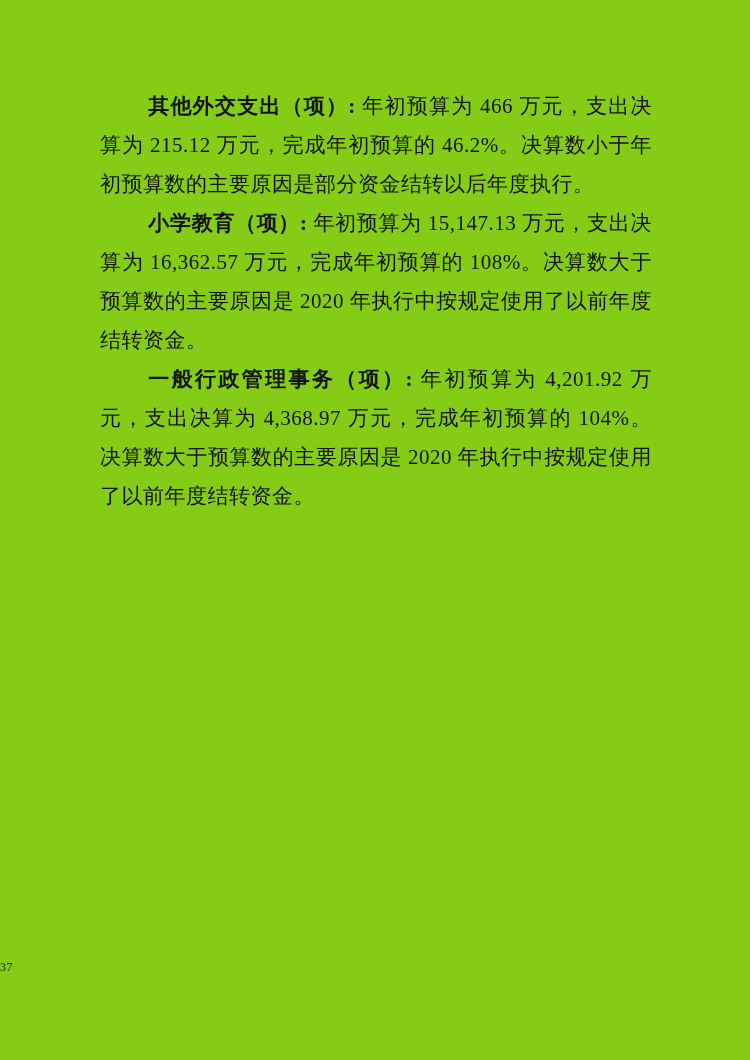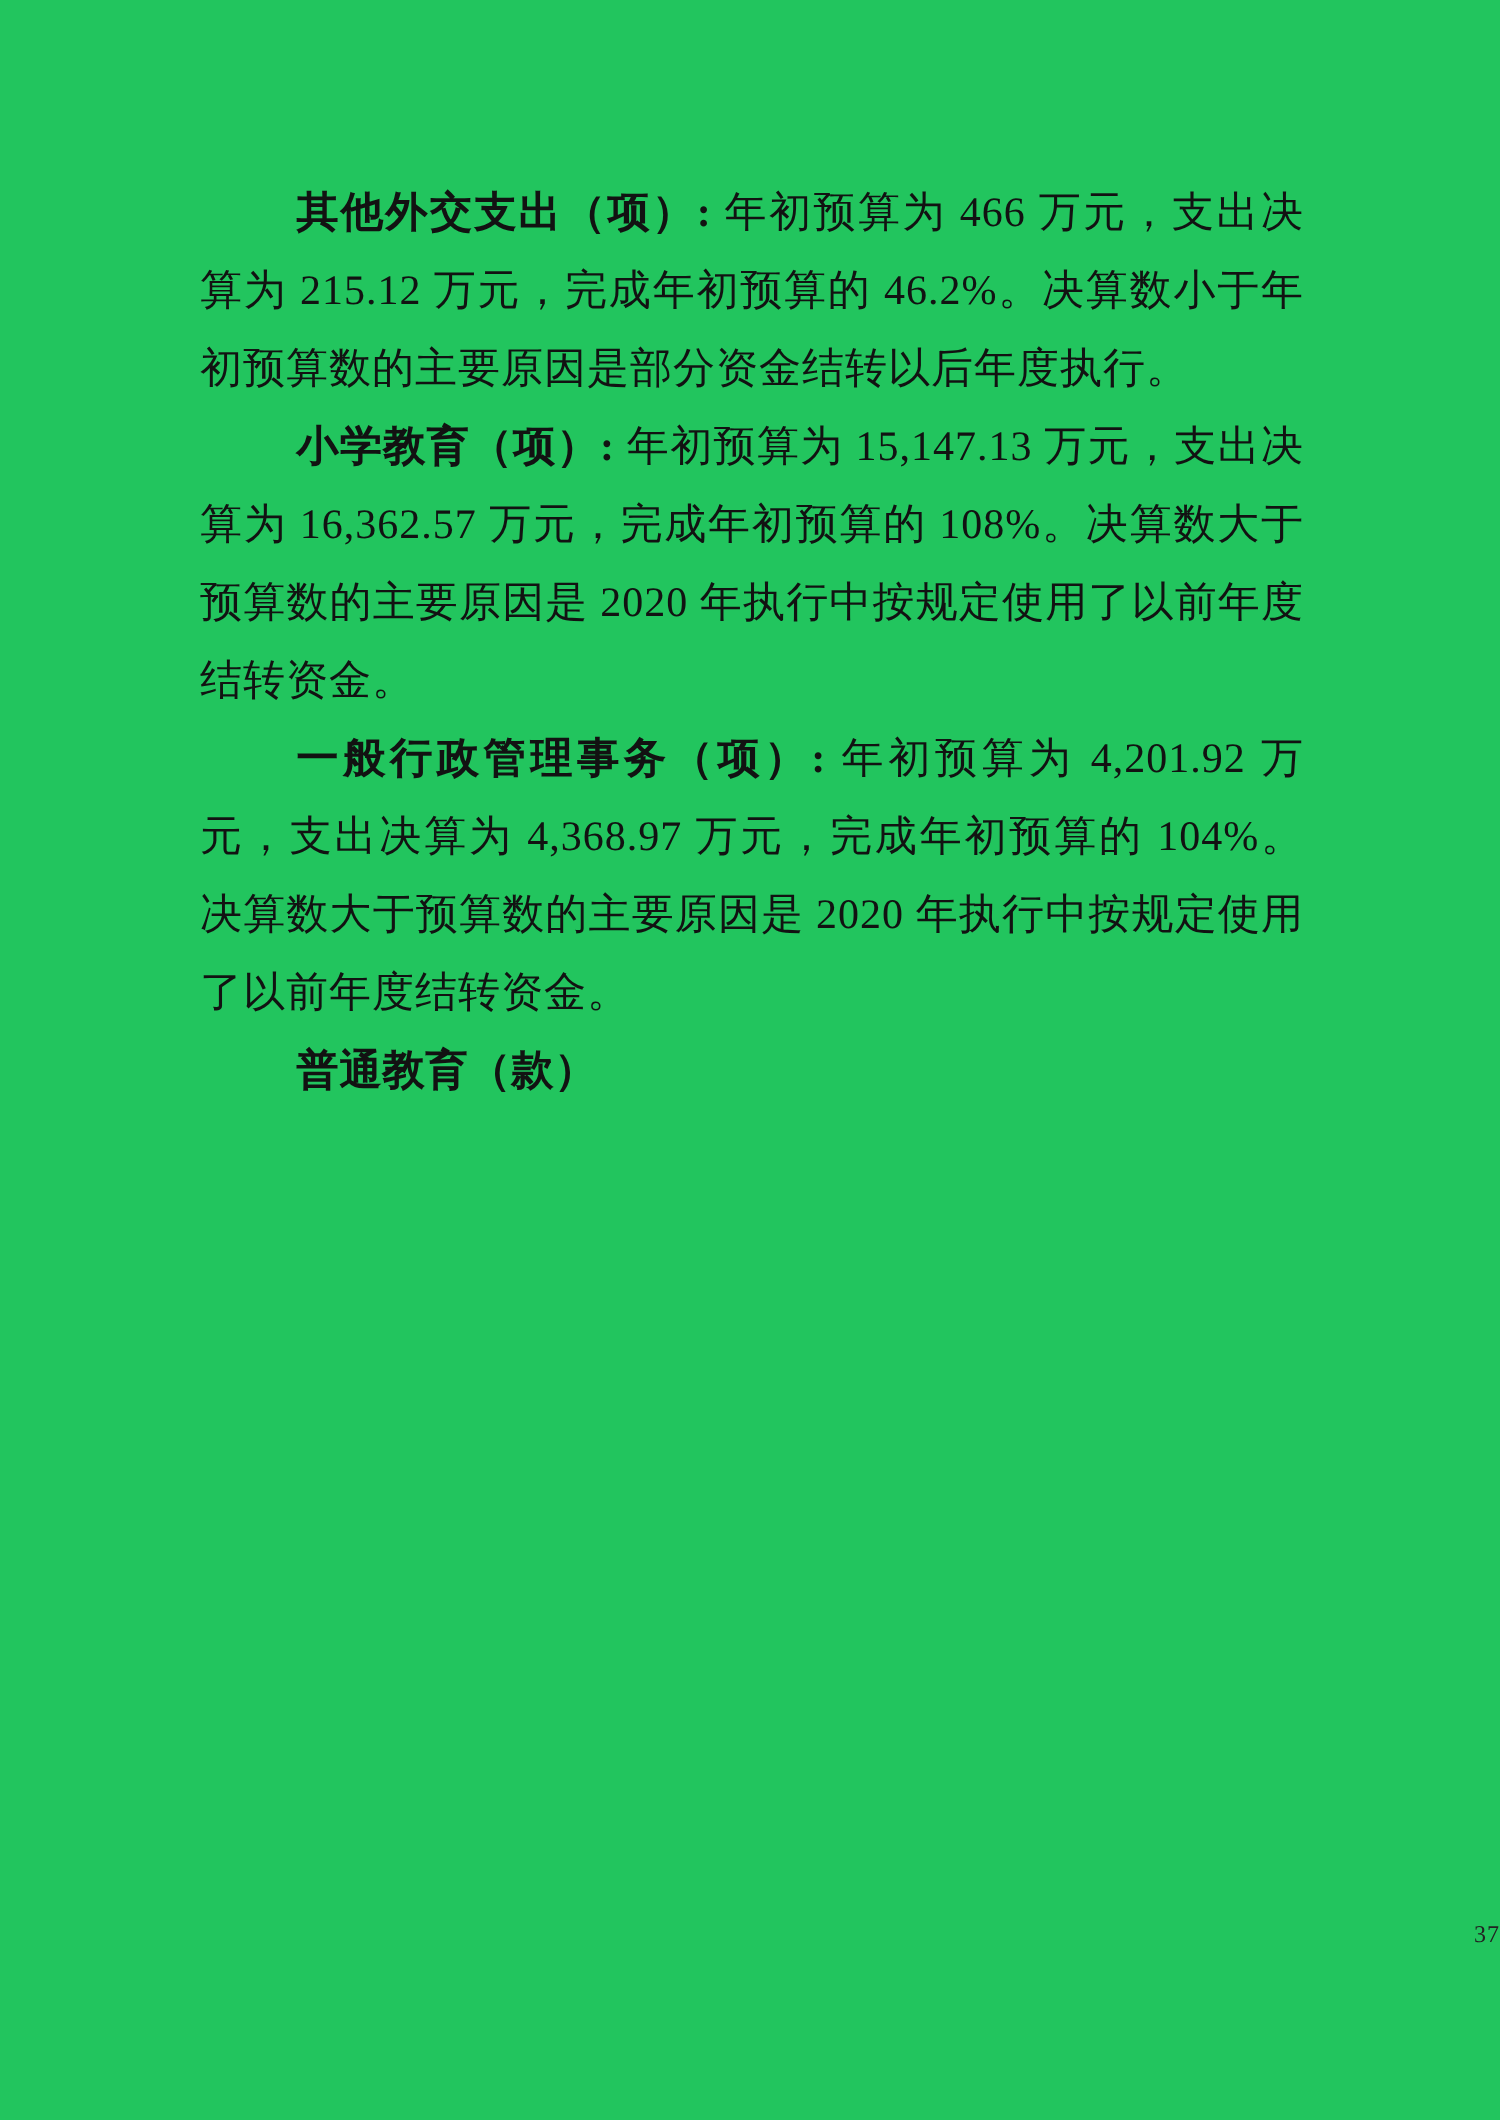--- a/index.html
+++ b/index.html
@@ -4,21 +4,21 @@
 <style>
   html, body {
     margin: 0;
     padding: 0;
     background: #ffffff;
   }
   .page {
     position: relative;
     width: 750px;
     height: 1060px;
-    background: #22c55e;
+    background: #84cc16;
     color: #121212;
     font-family: "Liberation Serif", "DejaVu Serif", serif;
     overflow: hidden;
   }
   .content {
     position: absolute;
     left: 100px;
     top: 87px;
     width: 552px;
   }
@@ -33,40 +33,39 @@
     word-break: break-all;
   }
   .lead {
     font-weight: 700;
   }
   .pagenum {
     position: absolute;
     top: 960px;
     left: 0;
     width: 100%;
-    text-align: right;
+    text-align: left;
     font-size: 12px;
     letter-spacing: 0.5px;
     color: #222222;
   }
 </style>
 </head>
 <body>
 
 <div class="page">
   <div class="content">
 
     <p class="para"><span class="lead">其他外交支出（项）:</span><span> 年初预算为 466 万元，支出决算为 215.12 万元，完成年初预算的 46.2%。决算数小于年初预算数的主要原因是部分资金结转以后年度执行。</span></p>
 
 
 
     <p class="para"><span class="lead">小学教育（项）:</span><span> 年初预算为 15,147.13 万元，支出决算为 16,362.57 万元，完成年初预算的 108%。决算数大于预算数的主要原因是 2020 年执行中按规定使用了以前年度结转资金。</span></p>
 
     <p class="para"><span class="lead">一般行政管理事务（项）:</span><span> 年初预算为 4,201.92 万元，支出决算为 4,368.97 万元，完成年初预算的 104%。决算数大于预算数的主要原因是 2020 年执行中按规定使用了以前年度结转资金。</span></p>
 
 
-    <p class="para"><span class="lead">普通教育（款）</span><span></span></p>
 
 
   </div>
 
   <div class="pagenum">37</div>
 </div>
 
 </body></html>

